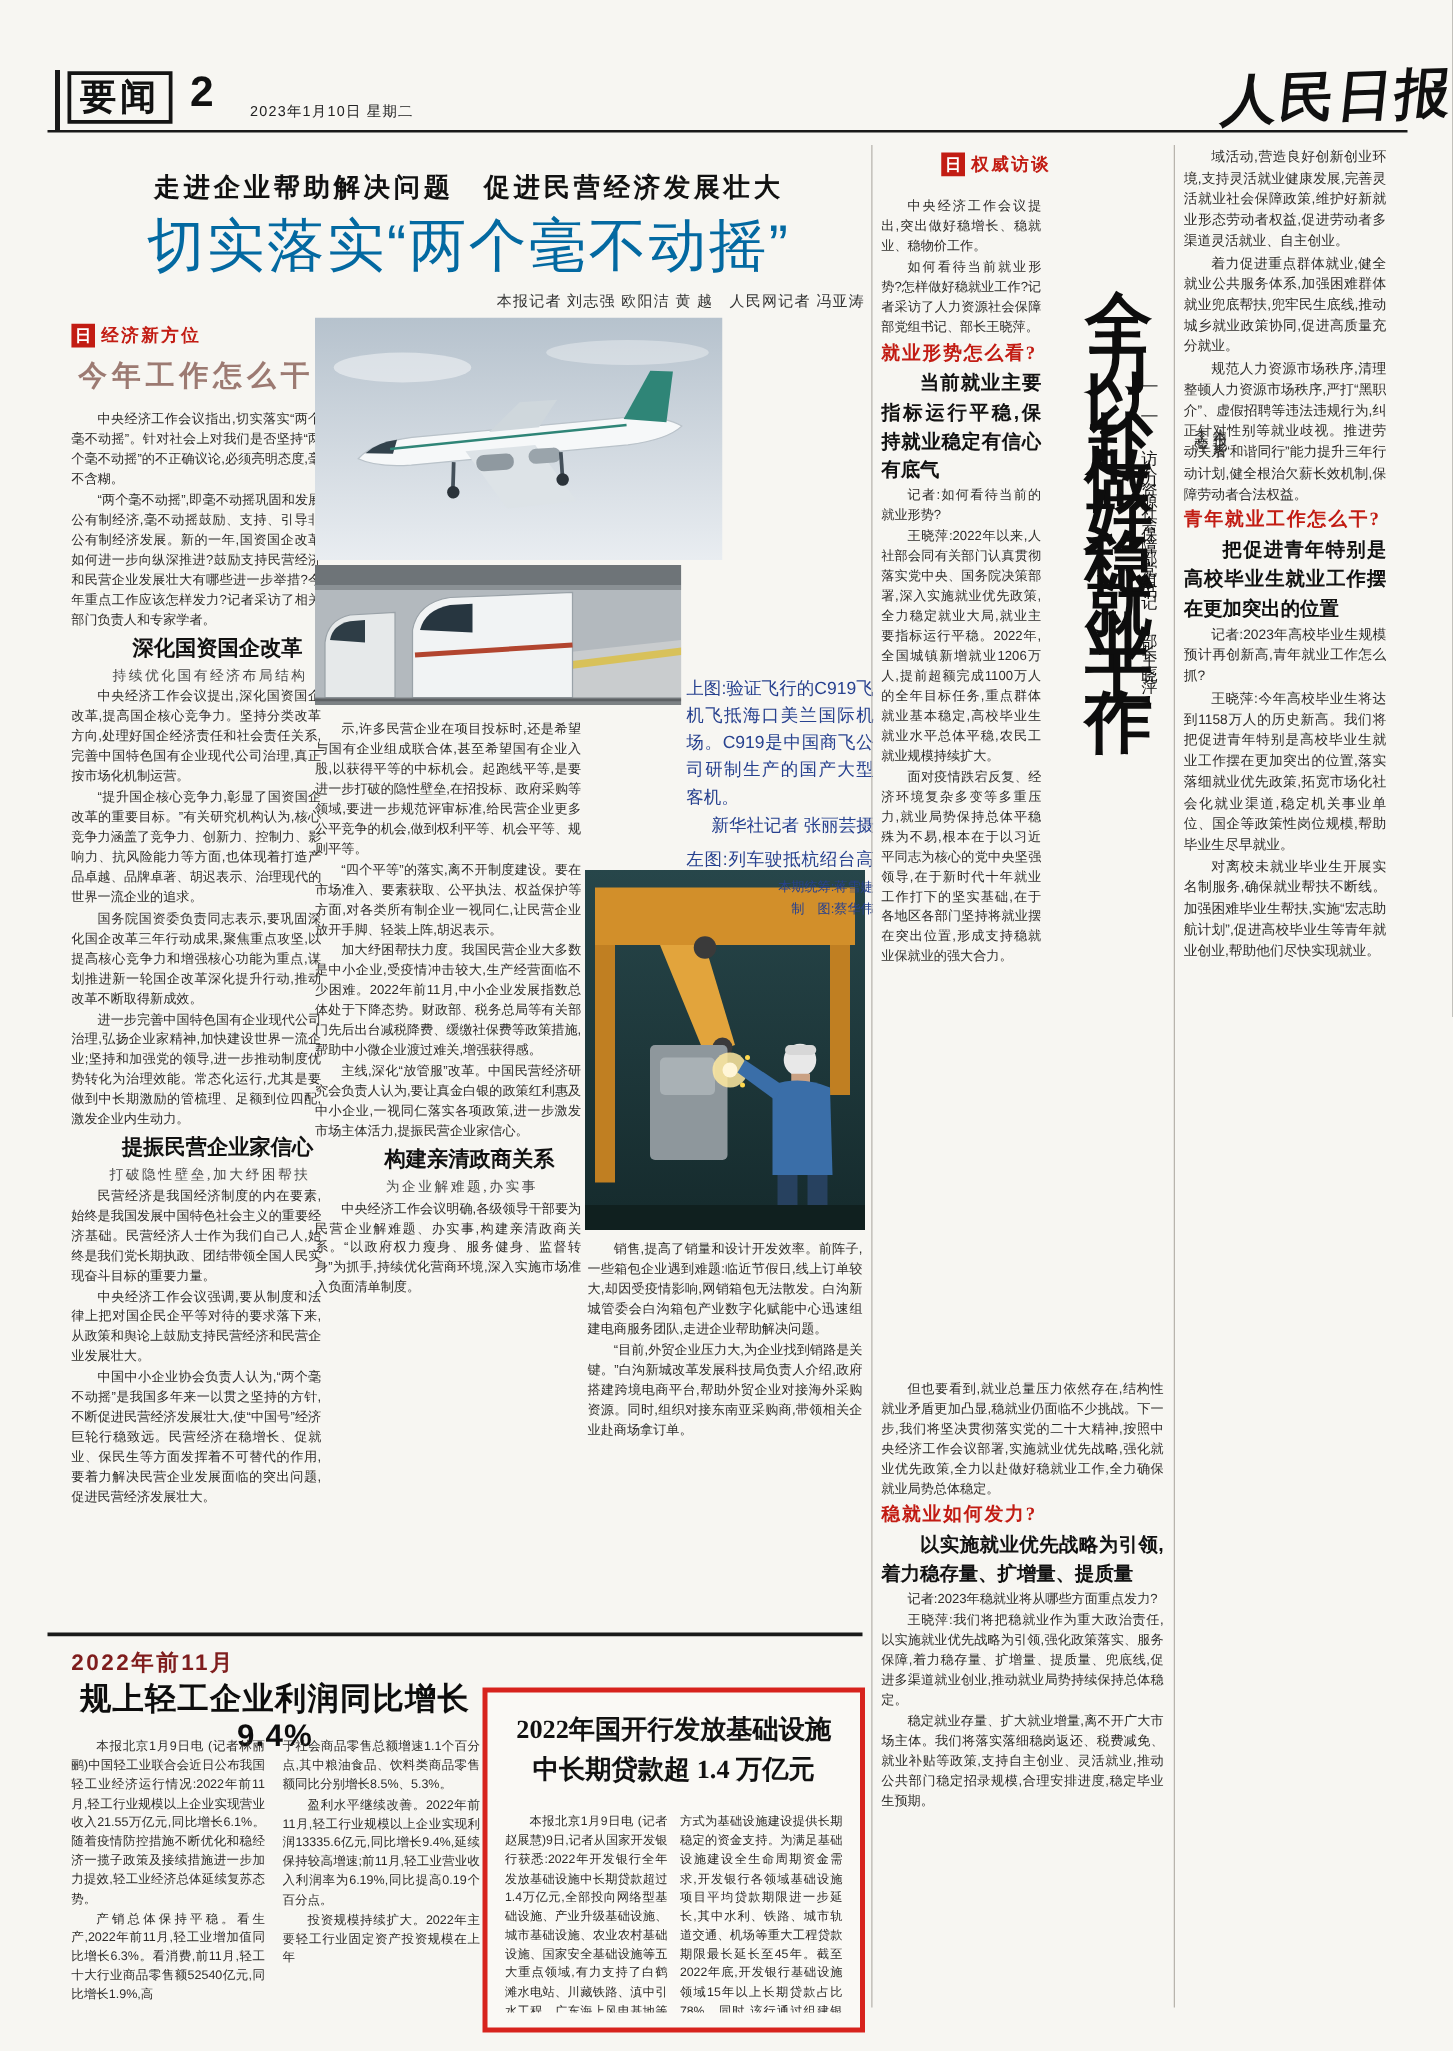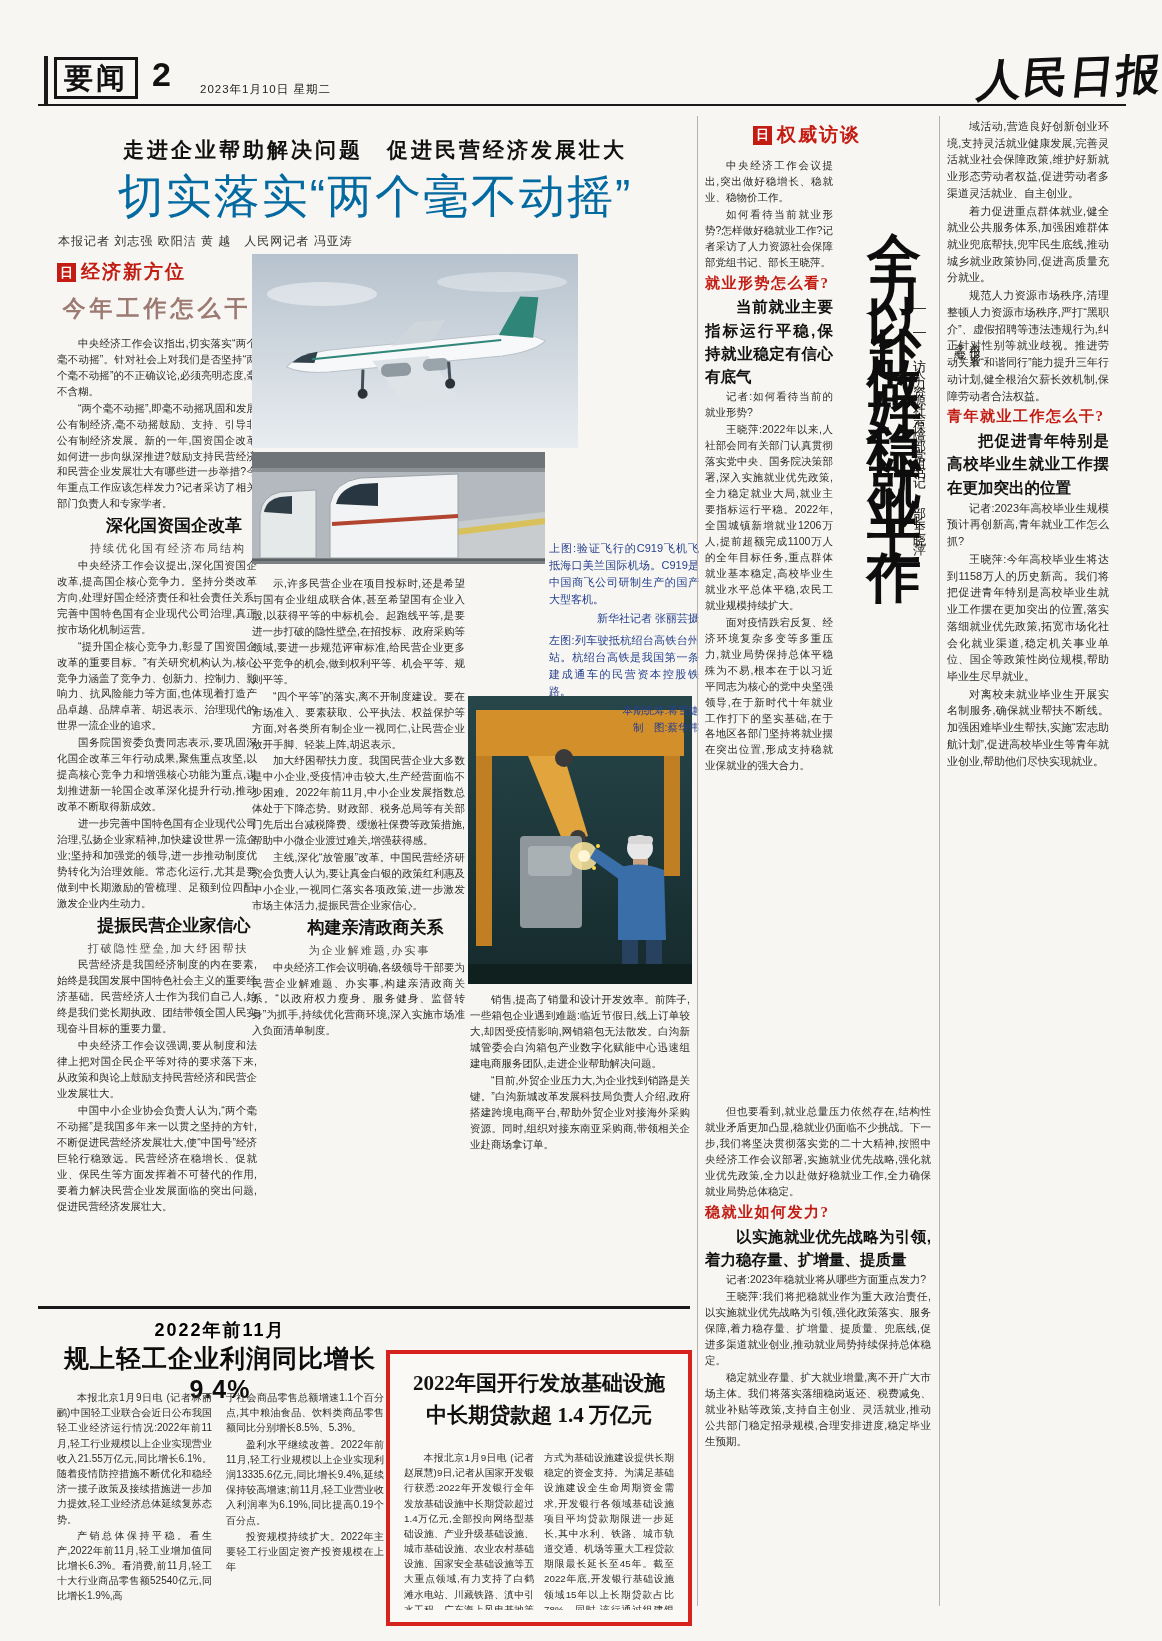--- a/index.html
+++ b/index.html
@@ -12,46 +12,46 @@
   .vline{position:absolute;width:1px;background:#b8b4ad;}
   
   .yw-box{position:absolute;border:3px solid #141414;padding:0 7px;font-size:29px;font-weight:bold;letter-spacing:3px;line-height:1.25;color:#111;}
   .yw-num{position:absolute;font-size:34px;font-weight:bold;color:#111;}
   .yw-date{position:absolute;font-size:11.5px;color:#222;letter-spacing:1px;}
   .masthead{position:absolute;font-family:"Liberation Serif",serif;font-weight:bold;font-size:44px;
             letter-spacing:2px;color:#101010;transform:skewX(-8deg) rotate(-2deg);}
   
   .kicker{position:absolute;text-align:center;font-size:21px;font-weight:bold;letter-spacing:3px;color:#111;}
   .headline{position:absolute;text-align:center;font-size:46px;font-weight:400;letter-spacing:2px;color:#0369a1;}
-  .byline{position:absolute;text-align:left;font-size:12px;color:#333;letter-spacing:1px;}
+  .byline{position:absolute;text-align:right;font-size:12px;color:#333;letter-spacing:1px;}
   .tagrow{display:flex;align-items:center;gap:5px;margin-bottom:4px;}
   .tagicon{width:19px;height:19px;background:#c21c13;color:#fff;font-size:13px;font-weight:bold;
            display:flex;align-items:center;justify-content:center;flex:0 0 auto;}
-  .tagtext{color:#c21c13;font-weight:bold;font-size:19px;letter-spacing:2px;white-space:nowrap;}
+  .tagtext{color:#c21c13;font-weight:bold;font-size:14px;letter-spacing:2px;white-space:nowrap;}
   .coltitle{font-size:23px;color:#9c7a72;letter-spacing:4px;text-align:center;margin:2px 0 10px;font-weight:bold;}
   .sec-head{text-align:center;font-weight:bold;font-size:17px;margin:10px 0 2px;text-indent:0;color:#111;}
   .sec-sub{text-align:center;font-size:11px;color:#4a4a4a;letter-spacing:2px;
            font-family:"Liberation Serif",serif;margin:0 0 8px;text-indent:0;}
-  .caps{position:absolute;color:#27418f;font-size:11px;line-height:1.55;text-align:justify;overflow:hidden;}
+  .caps{position:absolute;color:#27418f;font-size:14px;line-height:1.55;text-align:justify;overflow:hidden;}
   .caps p{margin:0 0 2px;text-indent:0;}
   .caps .cr{text-align:right;text-indent:0;margin-bottom:5px;}
   .credits{position:absolute;color:#27418f;font-size:10.5px;line-height:1.6;text-align:right;}
   .credits div{white-space:nowrap;}
   
   .qhead{color:#c21c13;font-size:15px;font-weight:bold;letter-spacing:1.5px;margin:12px 0 6px;
          font-family:"Liberation Serif",serif;text-indent:0 !important;}
   .deck{font-weight:bold;font-size:15.5px;line-height:1.5;margin:0 0 8px;color:#111;}
   .vhead{position:absolute;writing-mode:vertical-rl;text-orientation:upright;font-weight:900;
          font-size:54px;letter-spacing:32px;color:#0d0d0d;text-align:left;}
   .vbyline{position:absolute;writing-mode:vertical-rl;text-orientation:upright;font-size:13px;
            letter-spacing:9px;color:#111;}
   .vreporter{position:absolute;writing-mode:vertical-rl;text-orientation:upright;font-size:11px;
              letter-spacing:4px;color:#222;background:#f7f6f2;padding:2px;}
   
-  .b-kicker{position:absolute;text-align:center;font-size:18px;font-weight:bold;letter-spacing:2px;color:#000000;}
+  .b-kicker{position:absolute;text-align:left;font-size:18px;font-weight:bold;letter-spacing:2px;color:#7f1d1d;}
   .b-headline{position:absolute;text-align:center;font-size:25px;font-weight:bold;letter-spacing:1px;color:#0d0d0d;}
   .redbox{position:absolute;border:4px solid #d7231d;background:#faf9f5;}
   .box-headline{text-align:center;font-family:"Liberation Serif",serif;font-weight:bold;font-size:21px;
                 line-height:1.5;color:#111;margin-top:14px;}
   .boxcol{position:absolute;overflow:hidden;font-size:9.8px;line-height:1.55;text-align:justify;color:#2e2c2a;}
   .boxcol p{margin:0 0 1px;text-indent:2em;}
   svg{display:block;}
 </style>
 </head>
 <body>

